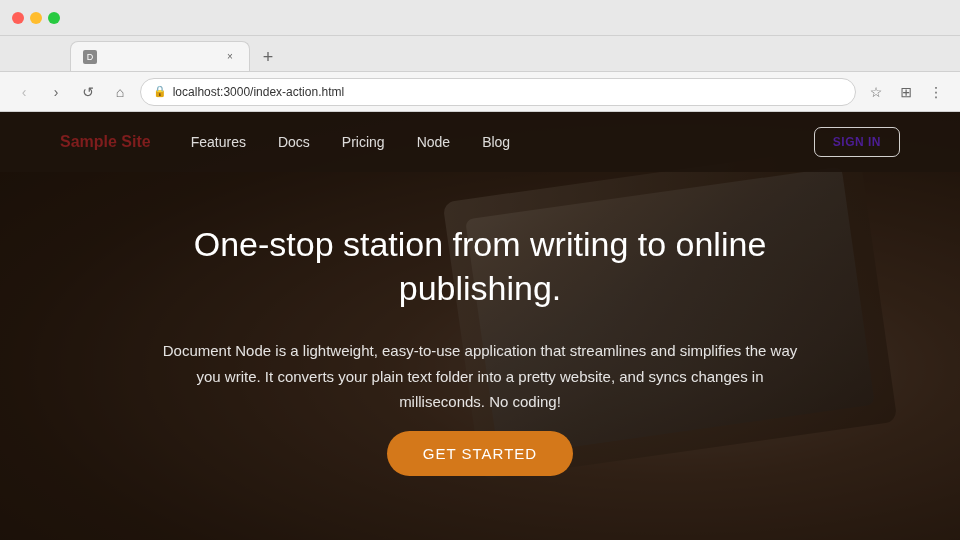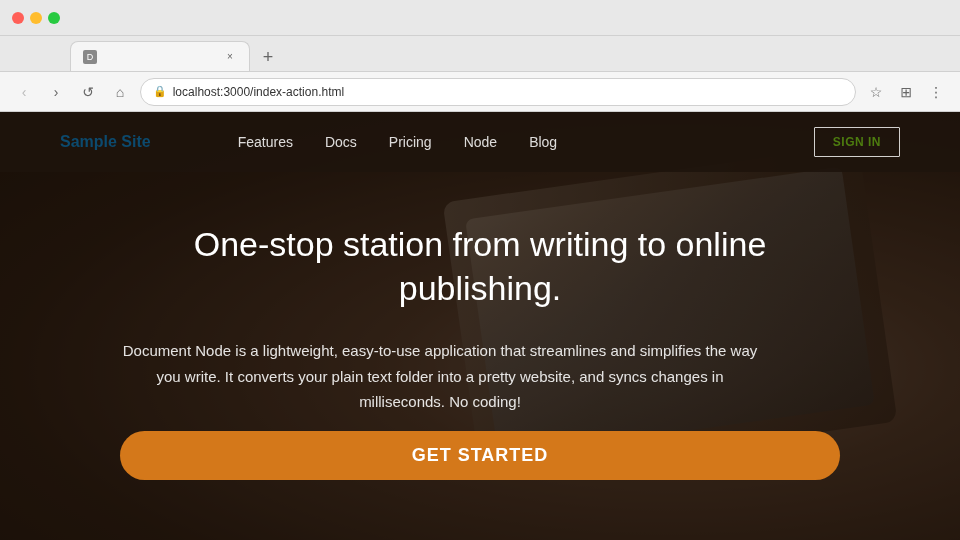--- a/index.html
+++ b/index.html
@@ -195,54 +195,54 @@
       z-index: 10;
       display: flex;
       align-items: center;
       padding: 0 60px;
       height: 60px;
       background: rgba(30, 20, 12, 0.9);
     }
     .nav-brand {
       font-size: 16px;
       font-weight: 700;
-      color: #0c4a6e;
+      color: #7f1d1d;
       margin-right: 40px;
       white-space: nowrap;
     }
     .nav-links {
       display: flex;
       gap: 32px;
       flex: 1;
-      margin-left: 47px;
     }
     .nav-link {
       color: rgba(255,255,255,0.85);
       font-size: 14px;
       text-decoration: none;
       cursor: pointer;
     }
     .nav-signin {
       border: 1.5px solid rgba(255,255,255,0.8);
-      color: #4d7c0f;
+      color: #4c1d95;
       font-size: 12px;
       font-weight: 700;
       letter-spacing: 0.5px;
       padding: 7px 18px;
       background: transparent;
       cursor: pointer;
-      border-radius: 1px;
+      border-radius: 7px;
     }
 
     
     .hero-content {
       position: relative;
       z-index: 10;
       display: flex;
       flex-direction: column;
+      align-items: center;
       text-align: center;
       padding: 50px 120px 0;
       color: white;
     }
     .hero-title {
       font-size: 34px;
       font-weight: 400;
       color: white;
       margin-bottom: 28px;
       line-height: 1.3;
@@ -250,22 +250,22 @@
     .hero-description {
       font-size: 15px;
       line-height: 1.7;
       color: rgba(255,255,255,0.88);
       max-width: 640px;
       margin-bottom: 16px;
     }
     .hero-cta {
       background: #d4781a;
       color: white;
-      font-size: 18px;
-      font-weight: 700;
+      font-size: 15px;
+      font-weight: 400;
       letter-spacing: 1px;
       padding: 14px 36px;
       border: none;
       border-radius: 30px;
       cursor: pointer;
     }
   </style>
 </head>
 <body>
 

